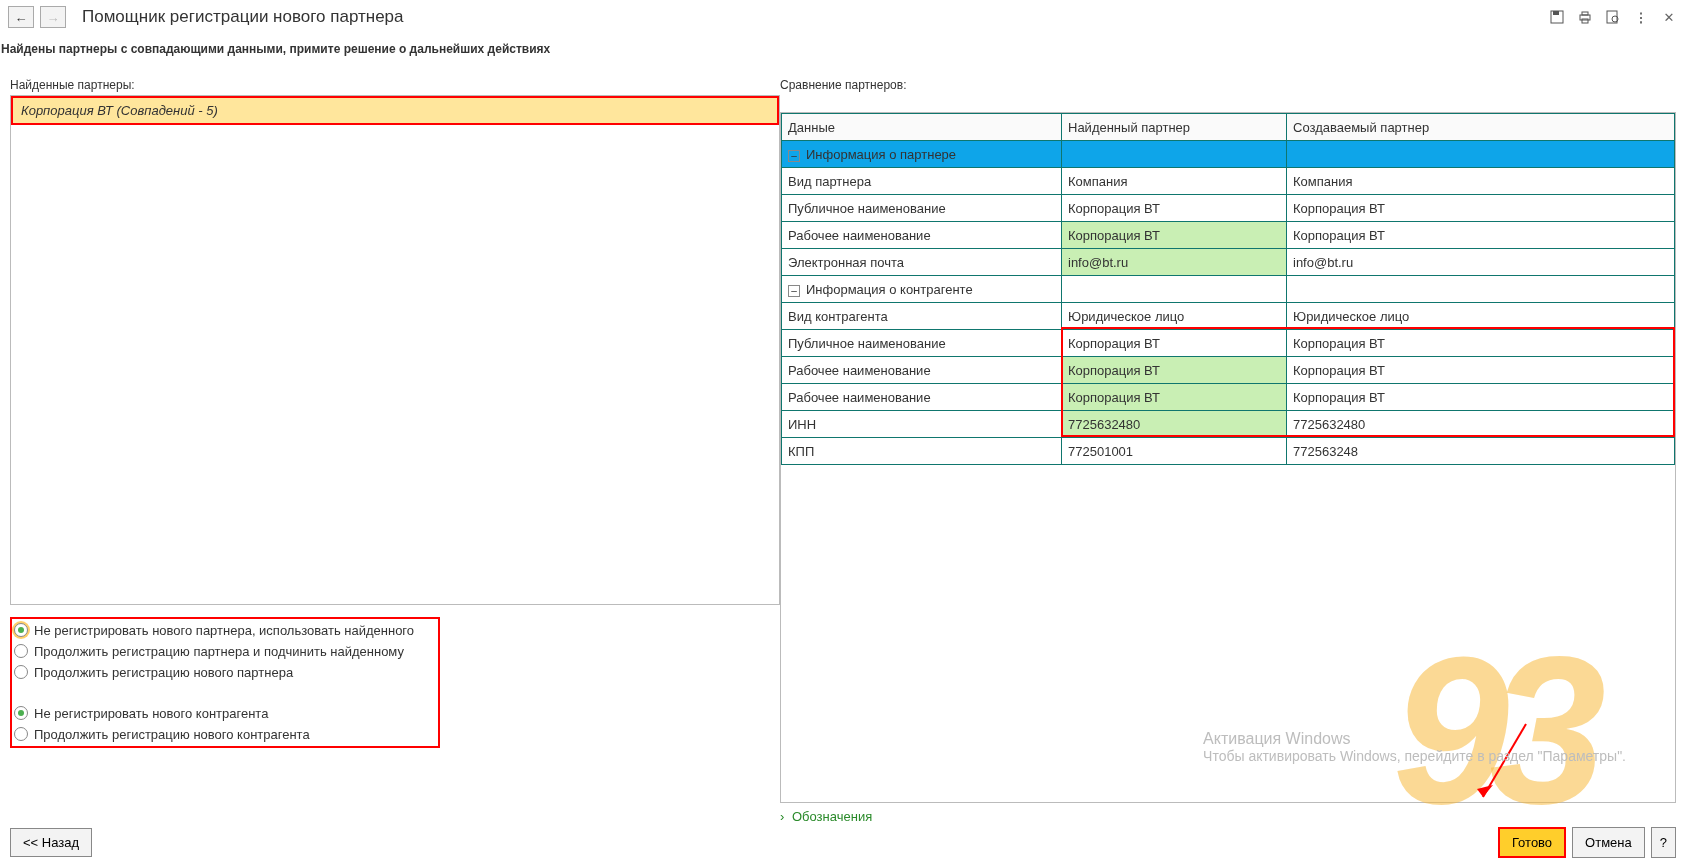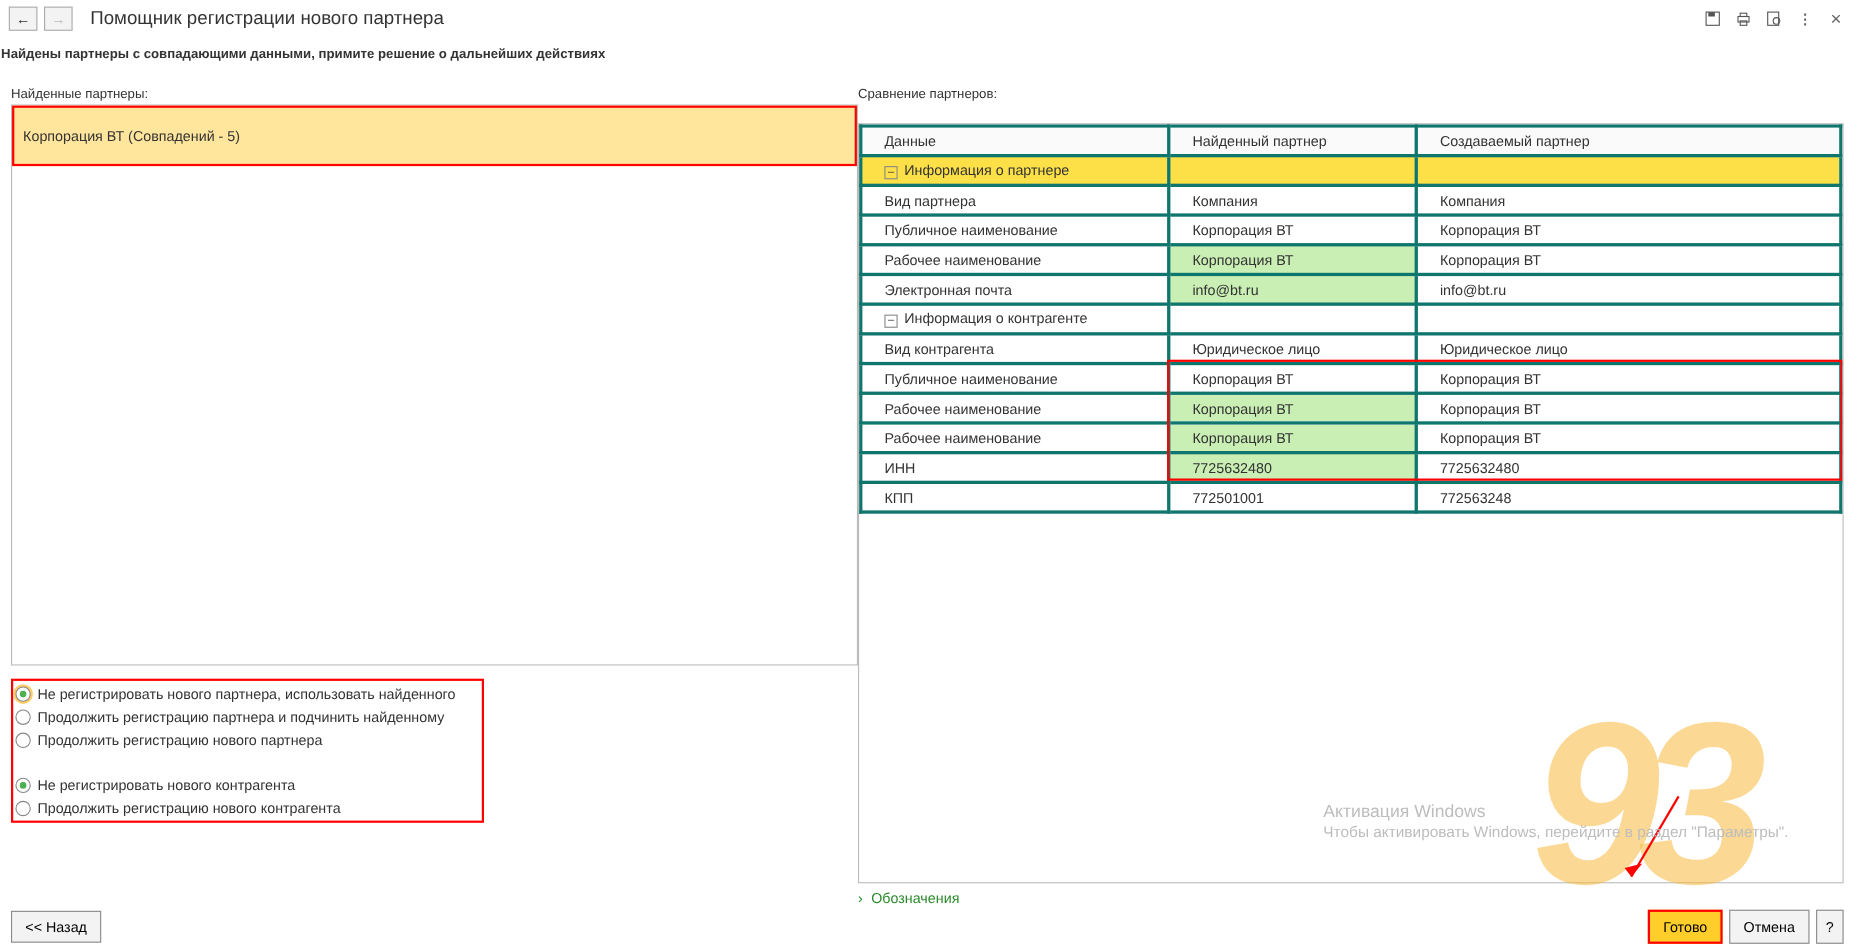--- a/index.html
+++ b/index.html
@@ -14,42 +14,42 @@
   .tb-icon { width: 18px; height: 18px; display: inline-flex; align-items: center; justify-content: center; cursor: pointer; }
 
   .subtext { padding: 8px 1px; font-size: 12px; font-weight: bold; color: #333; }
 
   .main { position: absolute; top: 78px; left: 10px; right: 10px; bottom: 40px; display: flex; }
 
   
   .left-panel { width: 770px; display: flex; flex-direction: column; }
   .found-label { font-size: 12px; margin-bottom: 3px; }
   .found-list { border: 1px solid #bbb; flex: 0 0 510px; }
-  .found-item { padding: 18px 8px; cursor: pointer; }
+  .found-item { padding: 5px 8px; cursor: pointer; font-style: italic; }
   .found-item.selected { background: #ffe69c; }
   .found-list .found-item.selected { border: 2px solid red; }
 
   .radio-group { margin-top: 12px; border: 2px solid red; padding: 4px 2px 4px 2px; display: flex; flex-direction: column; gap: 6px; width: 430px; }
-  .radio-row { display: flex; align-items: flex-end; gap: 6px; font-size: 13px; }
+  .radio-row { display: flex; align-items: flex-start; gap: 6px; font-size: 13px; }
   .radio-outer { width: 14px; height: 14px; border: 1px solid #888; border-radius: 50%; display: inline-flex; align-items: center; justify-content: center; background: #fff; cursor: pointer; flex-shrink: 0; }
   .radio-outer.green-dot::after { content: ""; width: 6px; height: 6px; background: #4caf50; border-radius: 50%; }
   .radio-outer.focus-highlight { box-shadow: 0 0 0 2px #ffce6b; }
   .radio-group .spacer { height: 14px; }
 
   
   .right-panel { flex: 1; display: flex; flex-direction: column; position: relative; }
   .cmp-label { font-size: 12px; margin-bottom: 20px; }
   .cmp-table-wrap { border: 1px solid #bbb; flex: 1; overflow: hidden; position: relative; }
   table.cmp { border-collapse: collapse; width: 100%; table-layout: fixed; }
-  table.cmp th, table.cmp td { border: 3px solid #0f766e; padding: 4px 20px; height: 27px; text-align: left; font-weight: normal; font-size: 13px; overflow: hidden; white-space: nowrap; }
+  table.cmp th, table.cmp td { border: 1px solid #0f766e; padding: 4px 6px; height: 27px; text-align: left; font-weight: normal; font-size: 13px; overflow: hidden; white-space: nowrap; }
   table.cmp th { background: #fafafa; }
   table.cmp col.c1 { width: 280px; }
   table.cmp col.c2 { width: 225px; }
   table.cmp col.c3 { width: auto; }
-  tr.group td { background: #fde047; }
+  tr.group td { background: #0ea5e9; }
   tr.group2 td { background: #fff; }
   td.indent1 { padding-left: 38px; }
   td.group-cell { padding-left: 10px; }
   .exp-icon { display: inline-block; width: 12px; height: 12px; border: 1px solid #888; text-align: center; line-height: 10px; font-size: 10px; margin-right: 6px; }
   .match-green { background: #c9efb4; }
 
   .red-overlay { position: absolute; border: 2px solid red; pointer-events: none; }
 
   .legend { margin-top: 6px; font-size: 13px; color: #2a8a2a; cursor: pointer; }
   .legend-chevron { color: #2a8a2a; margin-right: 4px; }

